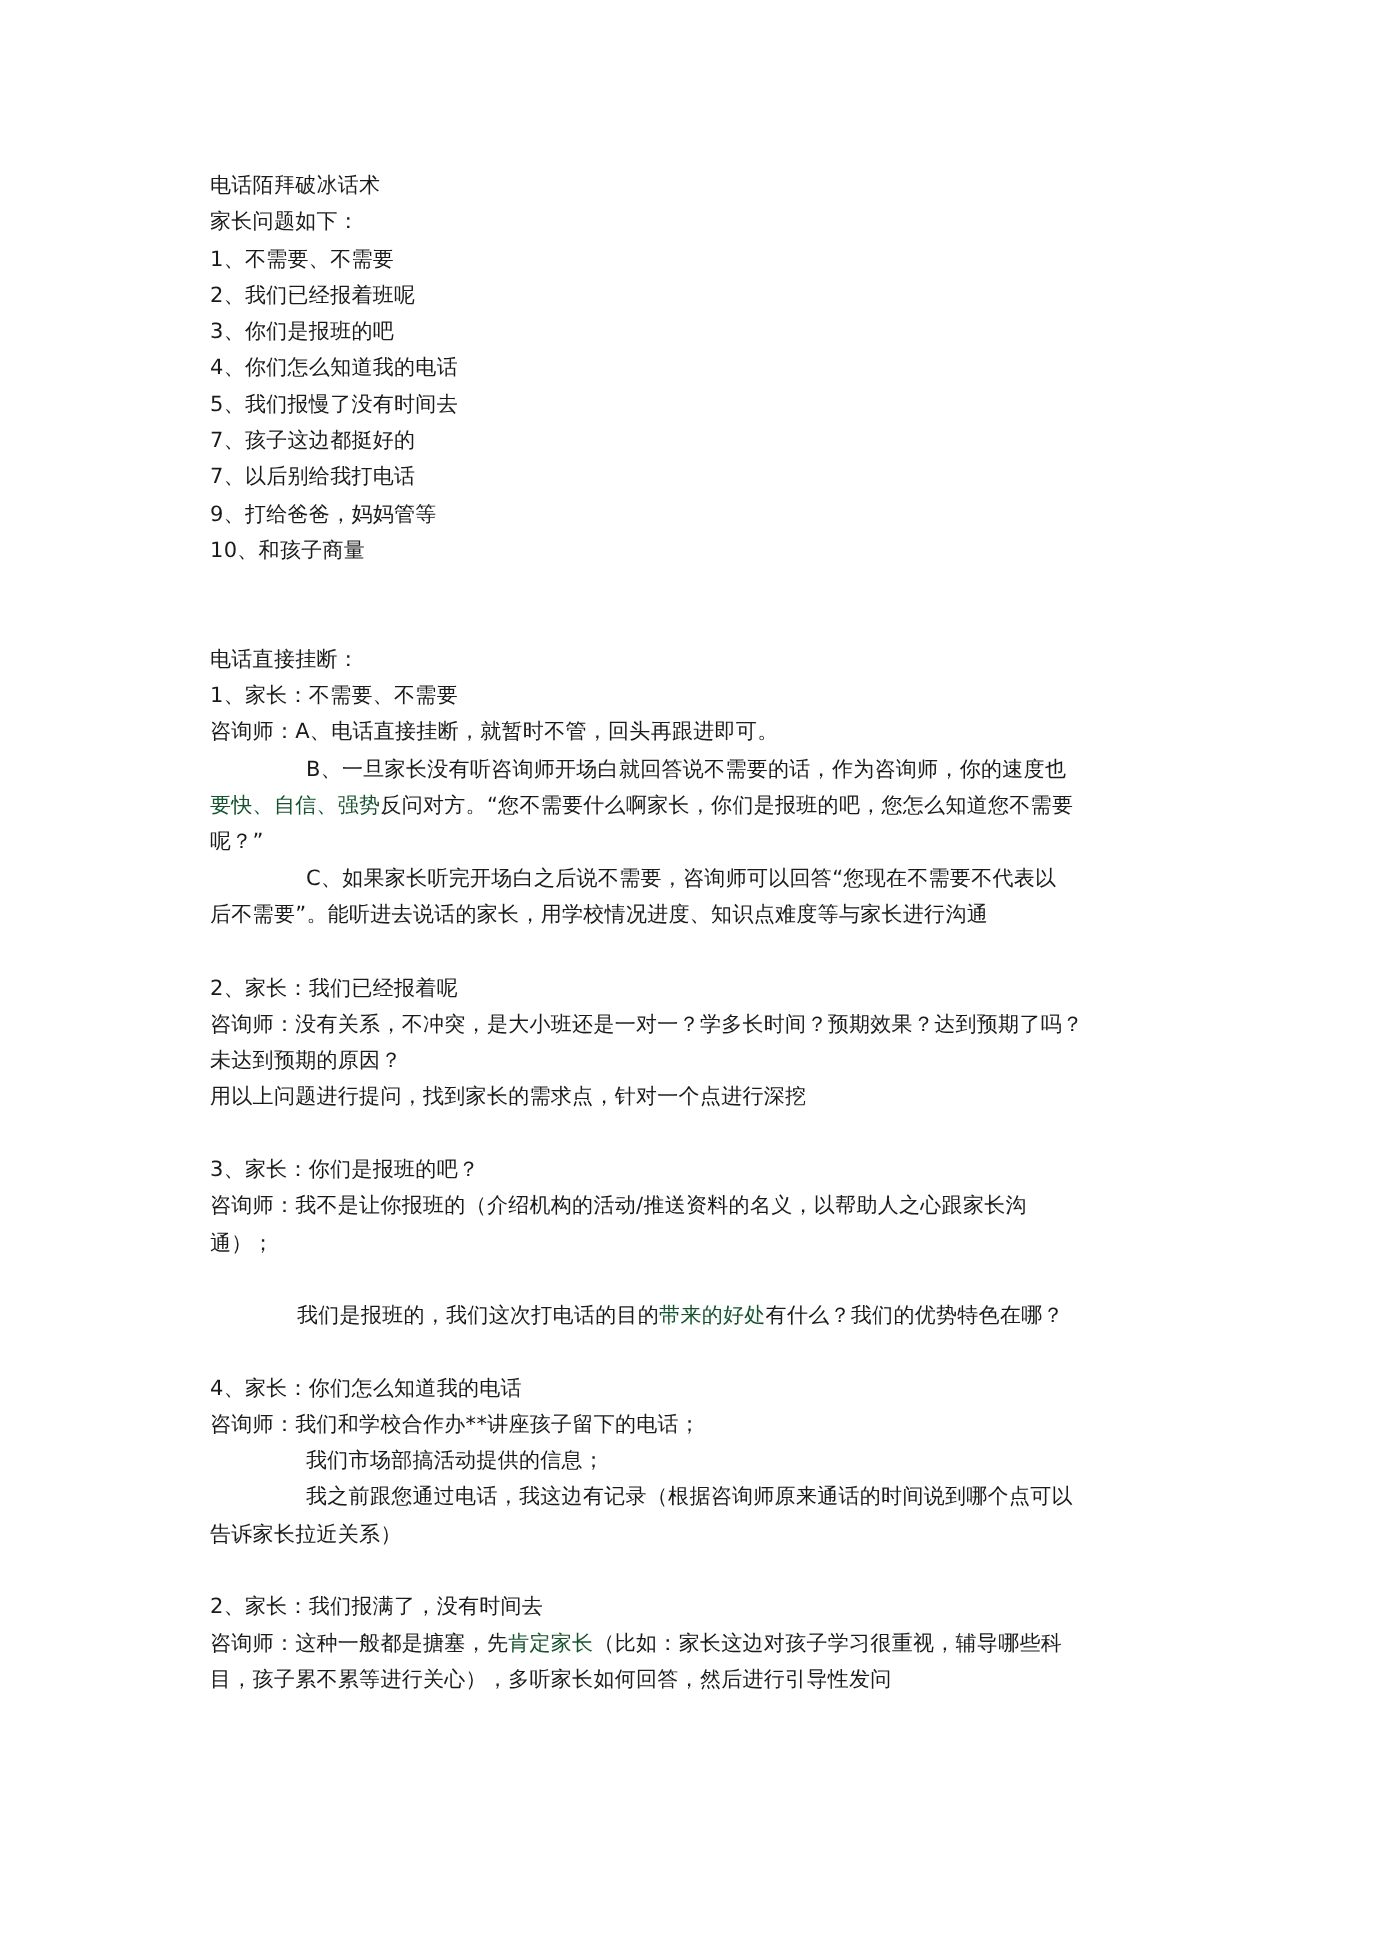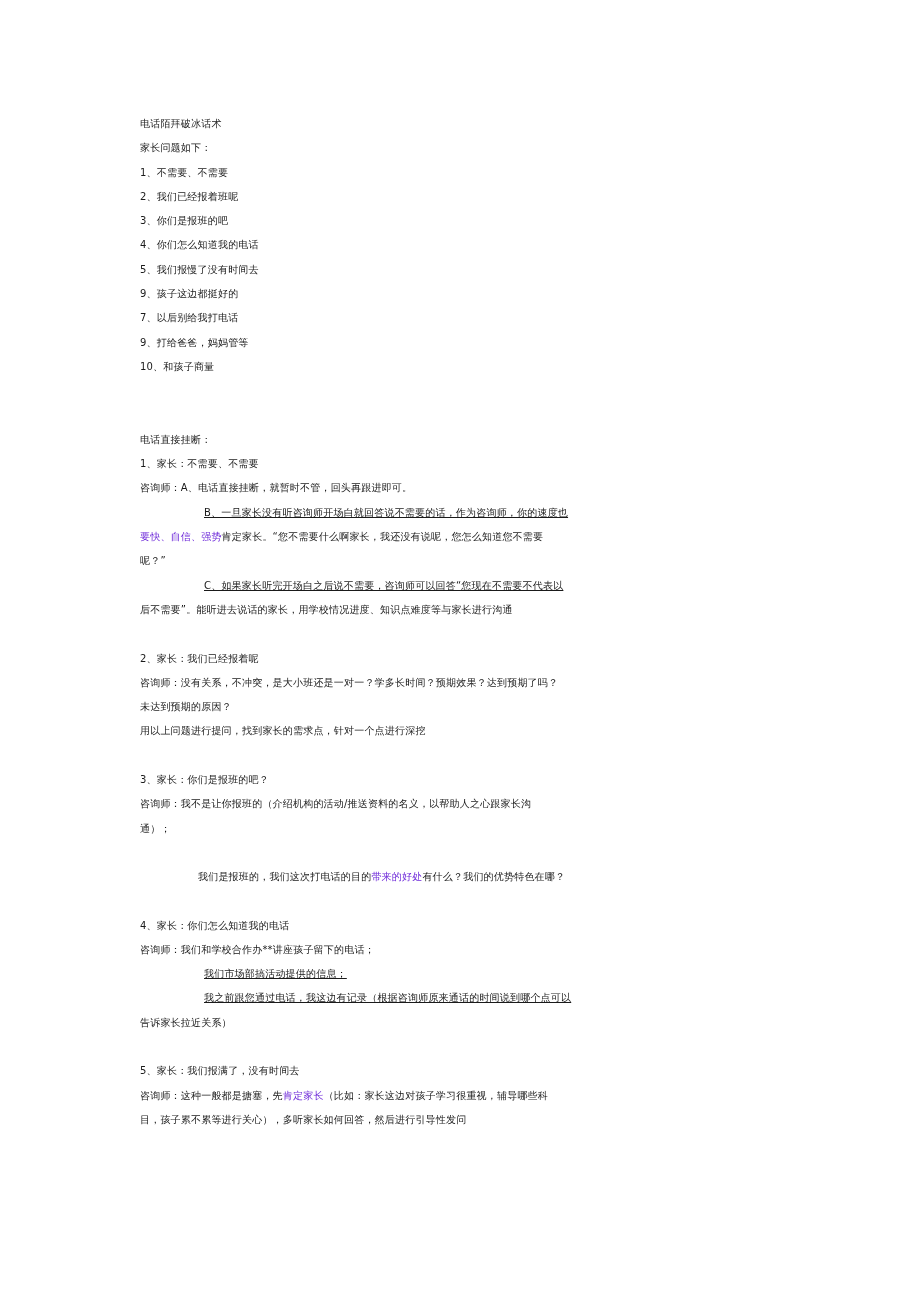--- a/index.html
+++ b/index.html
@@ -13,78 +13,77 @@
       position: relative;
       overflow: hidden;
       font-family: "DejaVu Sans", "Liberation Sans", sans-serif;
       color: #1a1a1a;
     }
     .page {
       position: absolute;
       left: 140px;
       top: 112px;
       width: 660px;
-      font-size: 10px;
+      font-size: 14px;
       line-height: 24.3px;
       letter-spacing: 0.2px;
     }
     .line {
       white-space: pre-wrap;
       min-height: 24.3px;
     }
     .indent {
       padding-left: 64px;
-      text-decoration: underline;
     }
     .indent2 {
       padding-left: 58px;
       margin-top: 24px;
     }
     .gap {
       height: 24.3px;
     }
     .gap2 {
       height: 48.6px;
     }
     .red {
-      color: #6d28d9;
+      color: #14532d;
     }
     .section {
       margin: 0;
     }
   </style>
 </head>
 <body>
 
 <div class="page">
 
   <div class="line">电话陌拜破冰话术</div>
   <div class="line">家长问题如下：</div>
 
   <div>
     <div class="line">1、不需要、不需要</div>
     <div class="line">2、我们已经报着班呢</div>
     <div class="line">3、你们是报班的吧</div>
     <div class="line">4、你们怎么知道我的电话</div>
     <div class="line">5、我们报慢了没有时间去</div>
-    <div class="line">9、孩子这边都挺好的</div>
+    <div class="line">7、孩子这边都挺好的</div>
     <div class="line">7、以后别给我打电话</div>
     <div class="line">9、打给爸爸，妈妈管等</div>
     <div class="line">10、和孩子商量</div>
   </div>
 
   <div class="gap2"></div>
 
   <div class="line">电话直接挂断：</div>
 
   <div class="section">
     <div class="line">1、家长：不需要、不需要</div>
     <div class="line">咨询师：A、电话直接挂断，就暂时不管，回头再跟进即可。</div>
     <div class="line indent">B、一旦家长没有听咨询师开场白就回答说不需要的话，作为咨询师，你的速度也</div>
-    <div class="line"><span class="red">要快、自信、强势</span><span>肯定家长。“您不需要什么啊家长，我还没有说呢，您怎么知道您不需要</span></div>
+    <div class="line"><span class="red">要快、自信、强势</span><span>反问对方。“您不需要什么啊家长，你们是报班的吧，您怎么知道您不需要</span></div>
     <div class="line">呢？”</div>
     <div class="line indent">C、如果家长听完开场白之后说不需要，咨询师可以回答“您现在不需要不代表以</div>
     <div class="line">后不需要”。能听进去说话的家长，用学校情况进度、知识点难度等与家长进行沟通</div>
   </div>
 
   <div class="gap"></div>
 
   <div class="section">
     <div class="line">2、家长：我们已经报着呢</div>
     <div class="line">咨询师：没有关系，不冲突，是大小班还是一对一？学多长时间？预期效果？达到预期了吗？</div>
@@ -107,18 +106,18 @@
     <div class="line">4、家长：你们怎么知道我的电话</div>
     <div class="line">咨询师：我们和学校合作办**讲座孩子留下的电话；</div>
     <div class="line indent">我们市场部搞活动提供的信息；</div>
     <div class="line indent">我之前跟您通过电话，我这边有记录（根据咨询师原来通话的时间说到哪个点可以</div>
     <div class="line">告诉家长拉近关系）</div>
   </div>
 
   <div class="gap"></div>
 
   <div class="section">
-    <div class="line">5、家长：我们报满了，没有时间去</div>
+    <div class="line">2、家长：我们报满了，没有时间去</div>
     <div class="line"><span>咨询师：这种一般都是搪塞，先</span><span class="red">肯定家长</span><span>（比如：家长这边对孩子学习很重视，辅导哪些科</span></div>
     <div class="line">目，孩子累不累等进行关心），多听家长如何回答，然后进行引导性发问</div>
   </div>
 
 </div>
 
 </body></html>

